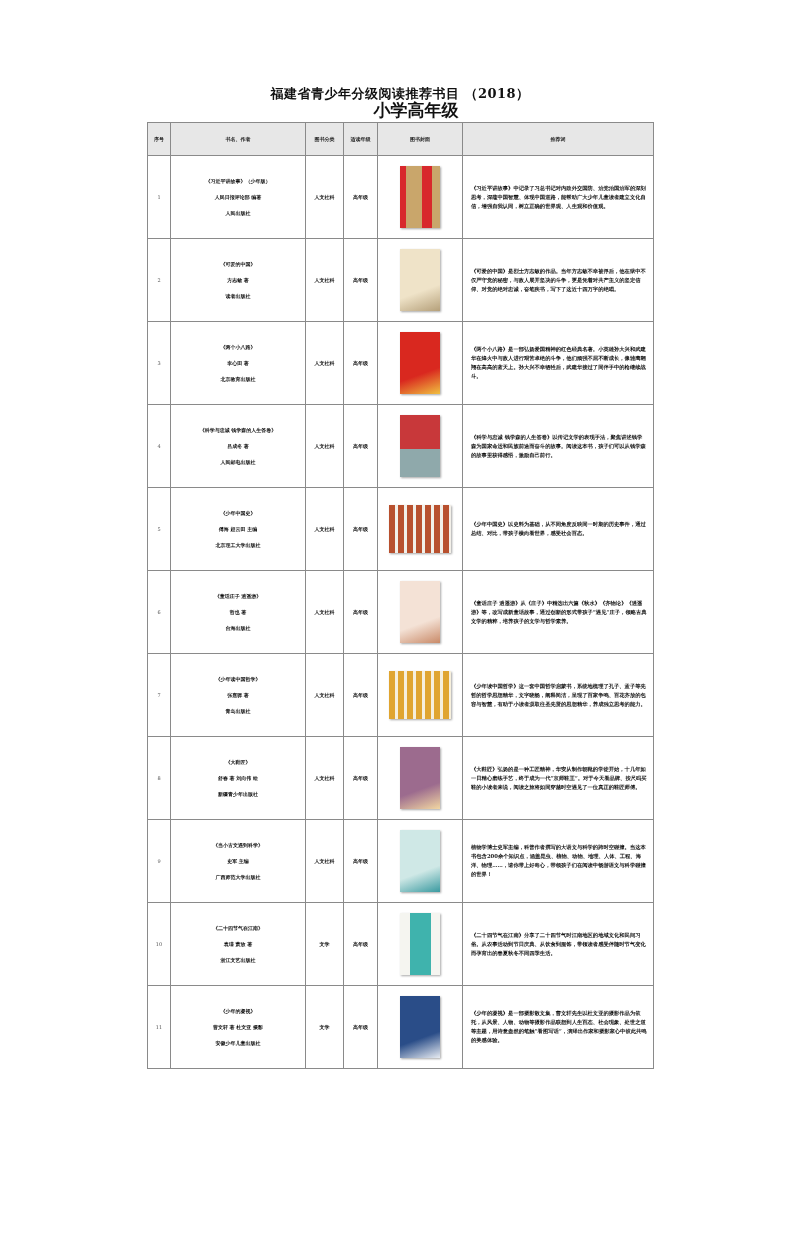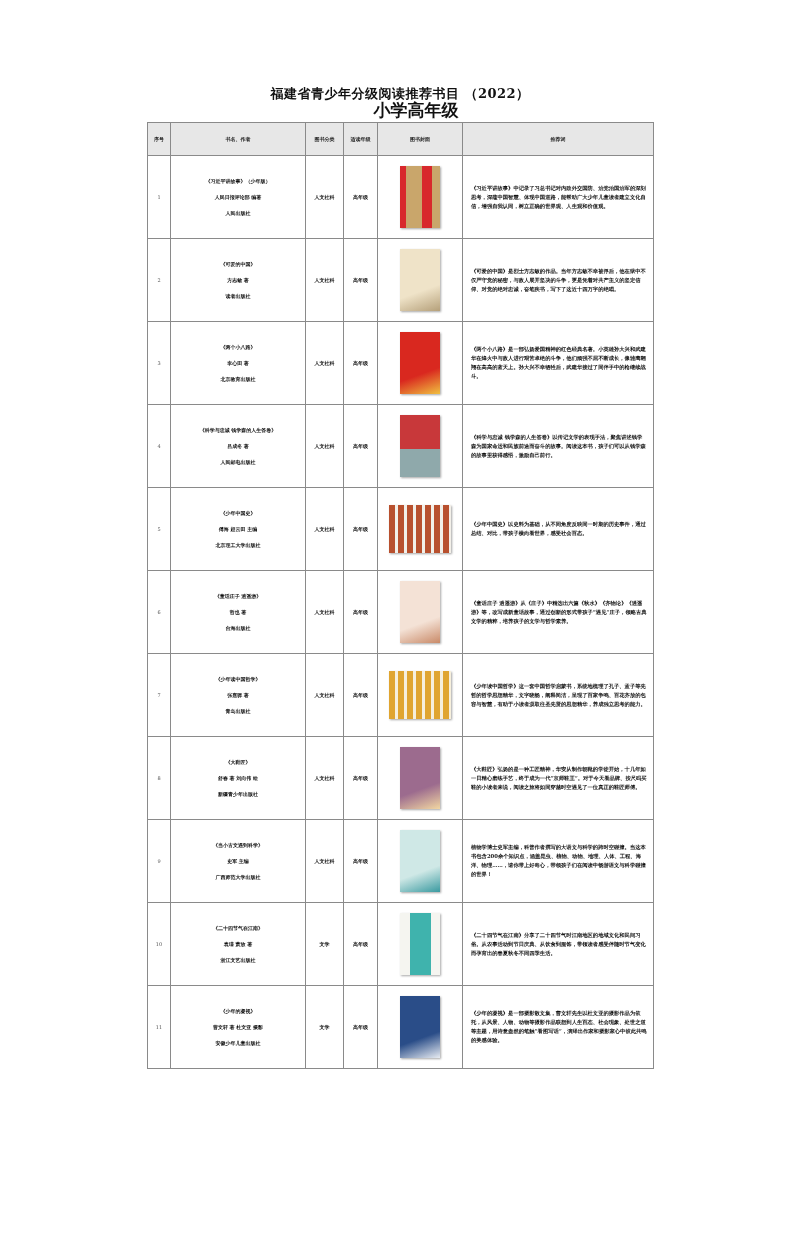--- a/index.html
+++ b/index.html
@@ -13,21 +13,21 @@
   td.idx { font-size:5px; color:#555; }
   td.book { font-size:5px; font-weight:bold; line-height:7px; }
   td.book div { margin:9px 0; }
   td.cat, td.grade { font-size:5px; font-weight:bold; }
   td.desc { font-size:5.3px; font-weight:bold; text-align:left; line-height:9px; padding:0 6px 0 8px; }
   .cover { display:inline-block; position:relative; vertical-align:middle; box-shadow:1px 1px 2px rgba(0,0,0,0.35); }
 </style>
 </head>
 <body>
 
-<div class="title">福建省青少年分级阅读推荐书目 （2022）</div>
+<div class="title">福建省青少年分级阅读推荐书目 （2018）</div>
 <div class="subtitle">小学高年级</div>
 
 <table>
   <colgroup>
     <col style="width:23px">
     <col style="width:135px">
     <col style="width:38px">
     <col style="width:34px">
     <col style="width:85px">
     <col style="width:191px">

